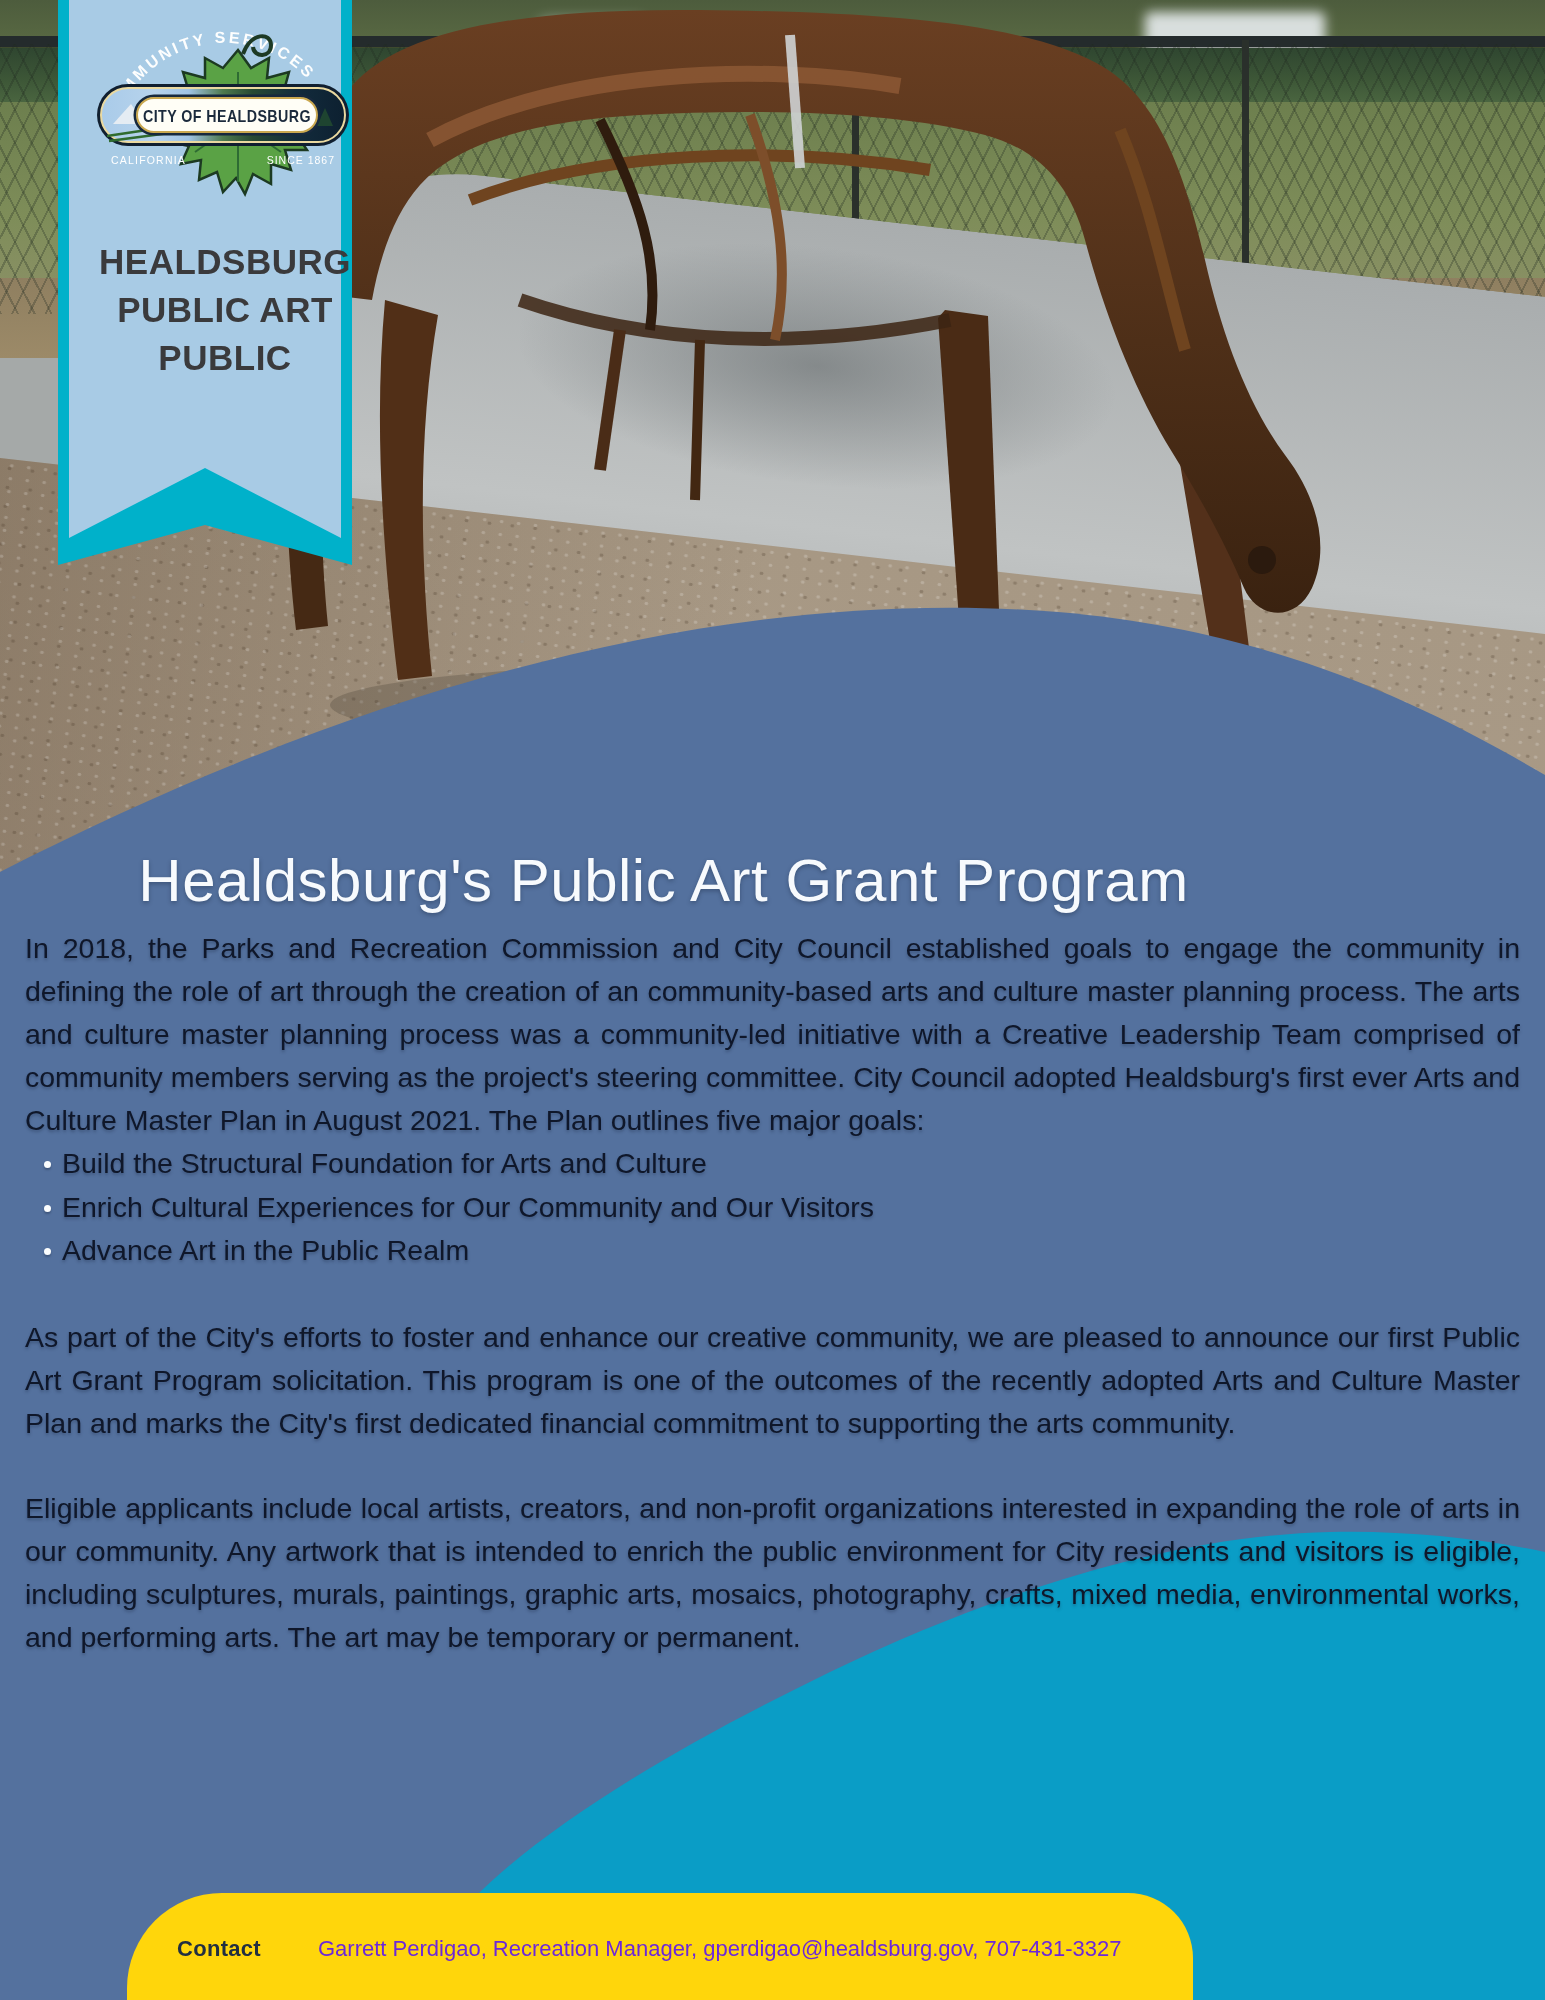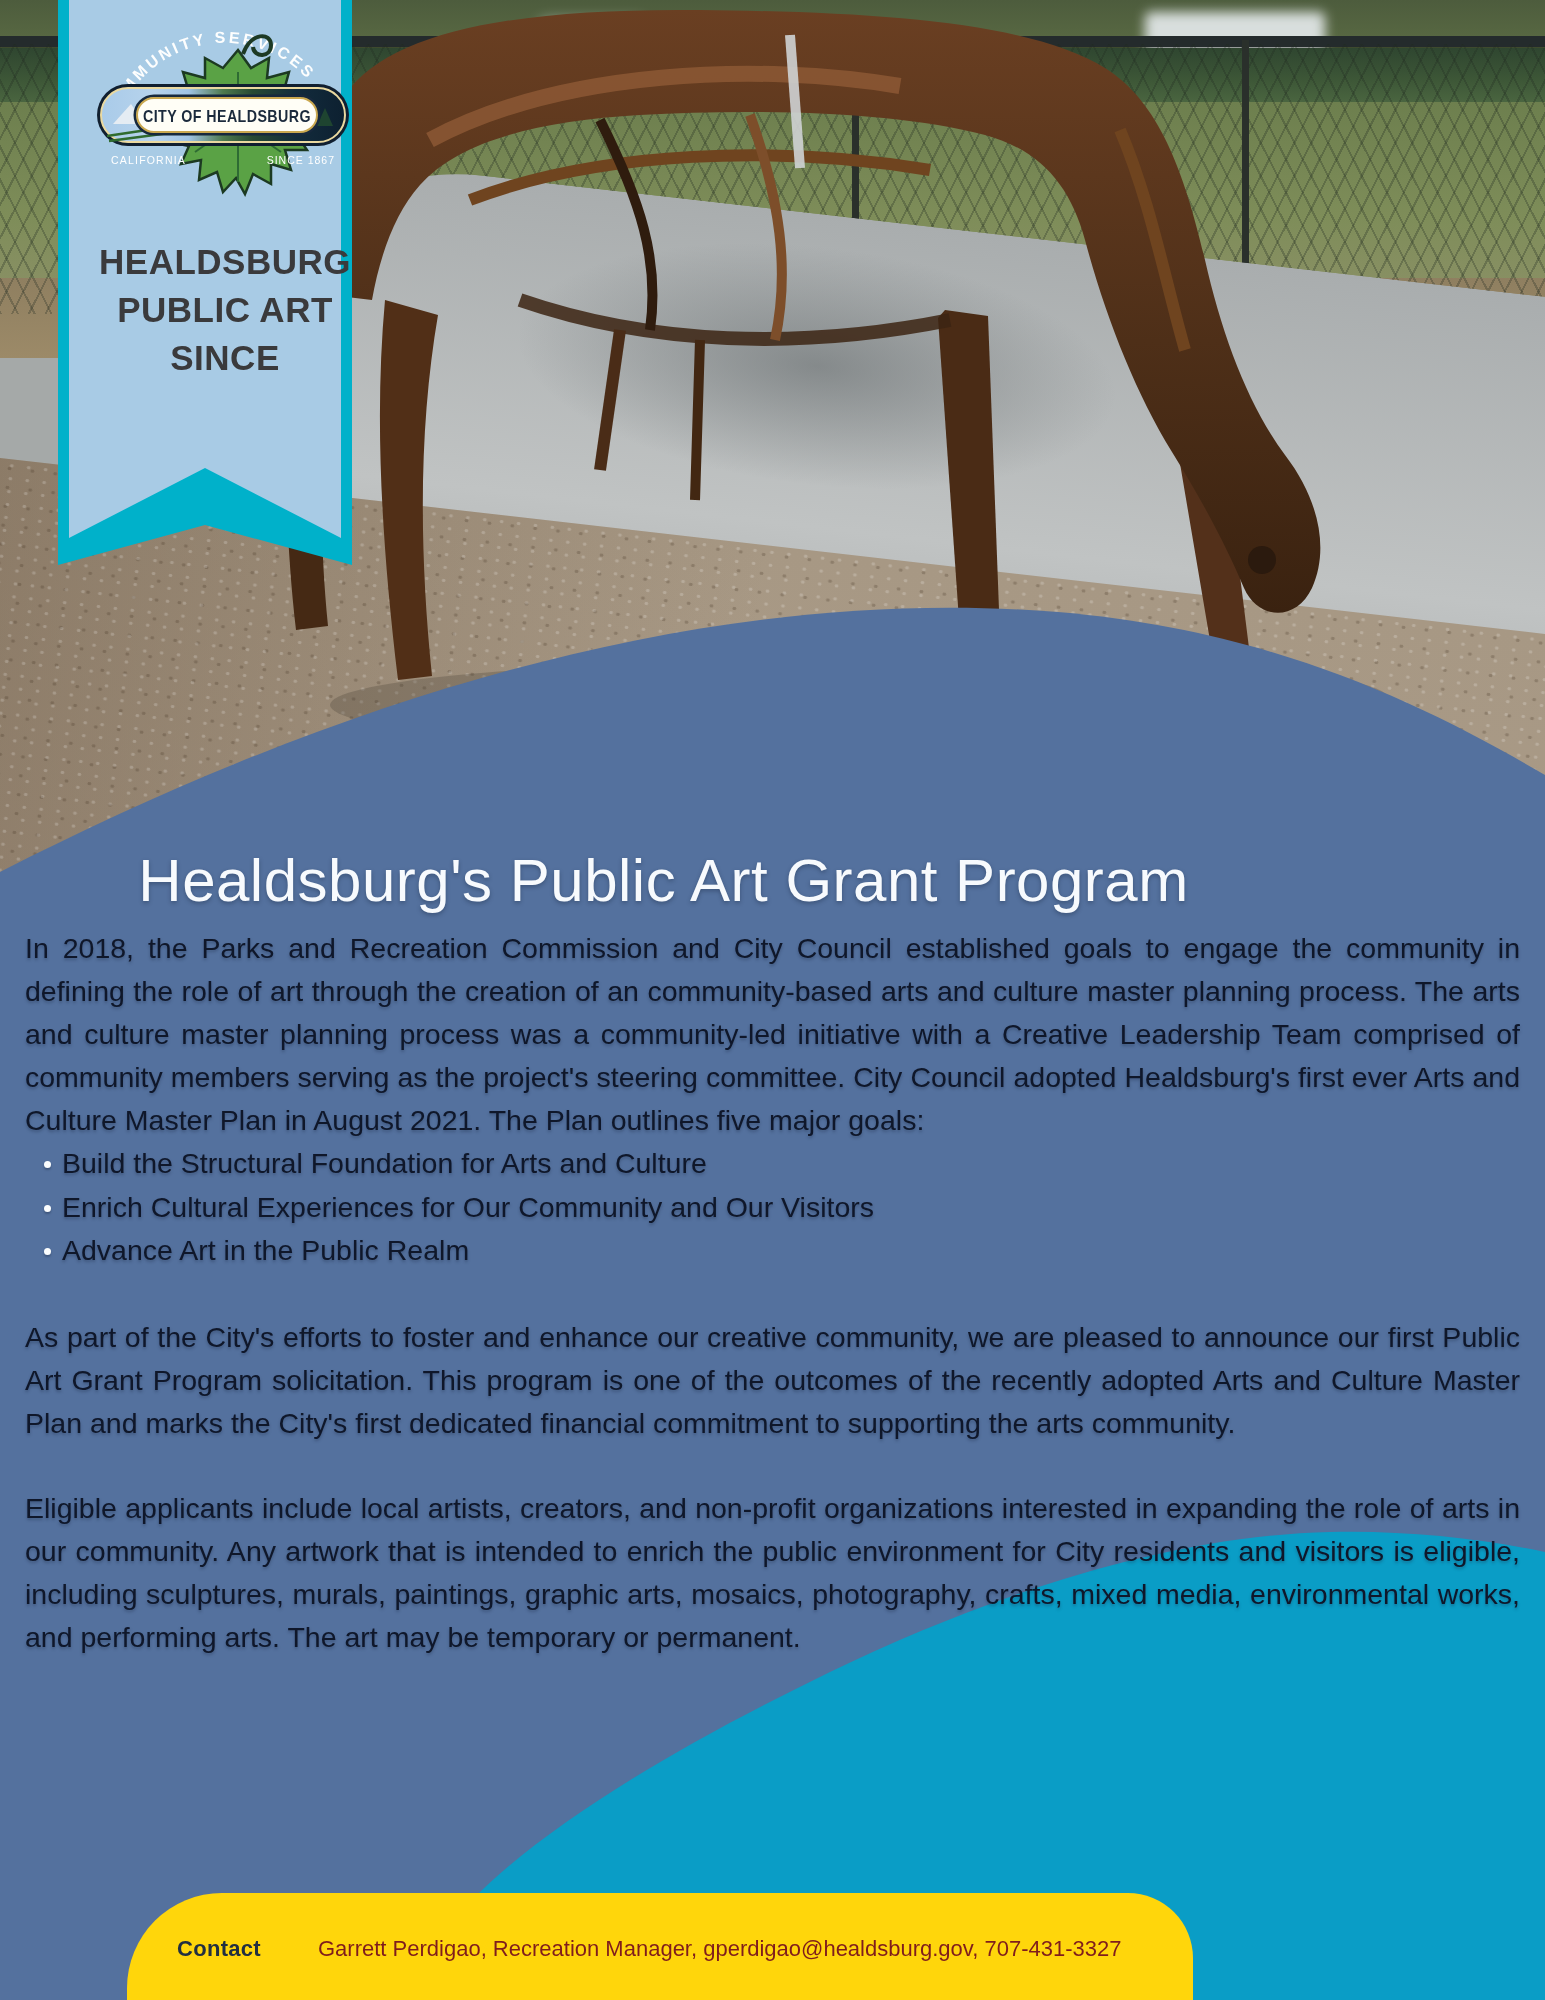--- a/index.html
+++ b/index.html
@@ -61,21 +61,21 @@
   .content p.para-3{margin-top:42px;}
   .goals{margin:0;padding:0;list-style:none;}
   .goals li{position:relative;padding-left:37px;line-height:43.5px;text-align:left;}
   .goals li::before{content:"";position:absolute;left:19px;top:19px;width:7px;height:7px;
     border-radius:50%;background:#fbfdfe;box-shadow:0 2px 2px rgba(25,40,65,.35);}
   
   .contact-bar{position:absolute;left:127px;top:1893px;width:1066px;height:130px;z-index:7;
     background:#ffd60b;border-radius:95px 65px 0 0;
     display:flex;align-items:center;padding-left:50px;box-sizing:border-box;}
   .contact-label{font-size:22px;font-weight:700;color:#222f41;letter-spacing:.3px;margin-right:57px;margin-top:-18px;}
-  .contact-details{font-size:22px;color:#7f1d1d;letter-spacing:0;margin-top:-18px;}
+  .contact-details{font-size:22px;color:#6d28d9;letter-spacing:0;margin-top:-18px;}
 </style>
 </head>
 <body>
 
 <div class="page">
 
   <div class="photo">
     <div class="ph-trees"></div>
     <div class="ph-building-1"></div>
     <div class="ph-building-2"></div>
@@ -175,21 +175,21 @@
         <rect x="44" y="86" width="180" height="34" rx="17" fill="#fffef6" stroke="#caa84f" stroke-width="2"></rect>
         <text x="134" y="110" text-anchor="middle" font-size="17" font-weight="700" fill="#1b2a3c" letter-spacing="0.5" textLength="168" lengthAdjust="spacingAndGlyphs">CITY OF HEALDSBURG</text>
       </g>
       <text x="18" y="152" font-size="10.5" fill="#ffffff" letter-spacing="1.2">CALIFORNIA</text>
       <text x="242" y="152" text-anchor="end" font-size="10.5" fill="#ffffff" letter-spacing="1">SINCE 1867</text>
     </svg>
 
     <div class="ribbon-title">
       <div>HEALDSBURG</div>
       <div>PUBLIC ART</div>
-      <div>SINCE</div>
+      <div>PUBLIC</div>
     </div>
   </div>
 
   <h1 class="main-heading" style="margin:0">Healdsburg's Public Art Grant Program</h1>
 
   <div class="content">
     <p class="para-1">In 2018, the Parks and Recreation Commission and City Council established goals to engage the community in defining the role of art through the creation of an community-based arts and culture master planning process. The arts and culture master planning process was a community-led initiative with a Creative Leadership Team comprised of community members serving as the project's steering committee. City Council adopted Healdsburg's first ever Arts and Culture Master Plan in August 2021. The Plan outlines five major goals:</p>
     <ul class="goals">
       <li>Build the Structural Foundation for Arts and Culture</li>
       <li>Enrich Cultural Experiences for Our Community and Our Visitors</li>

